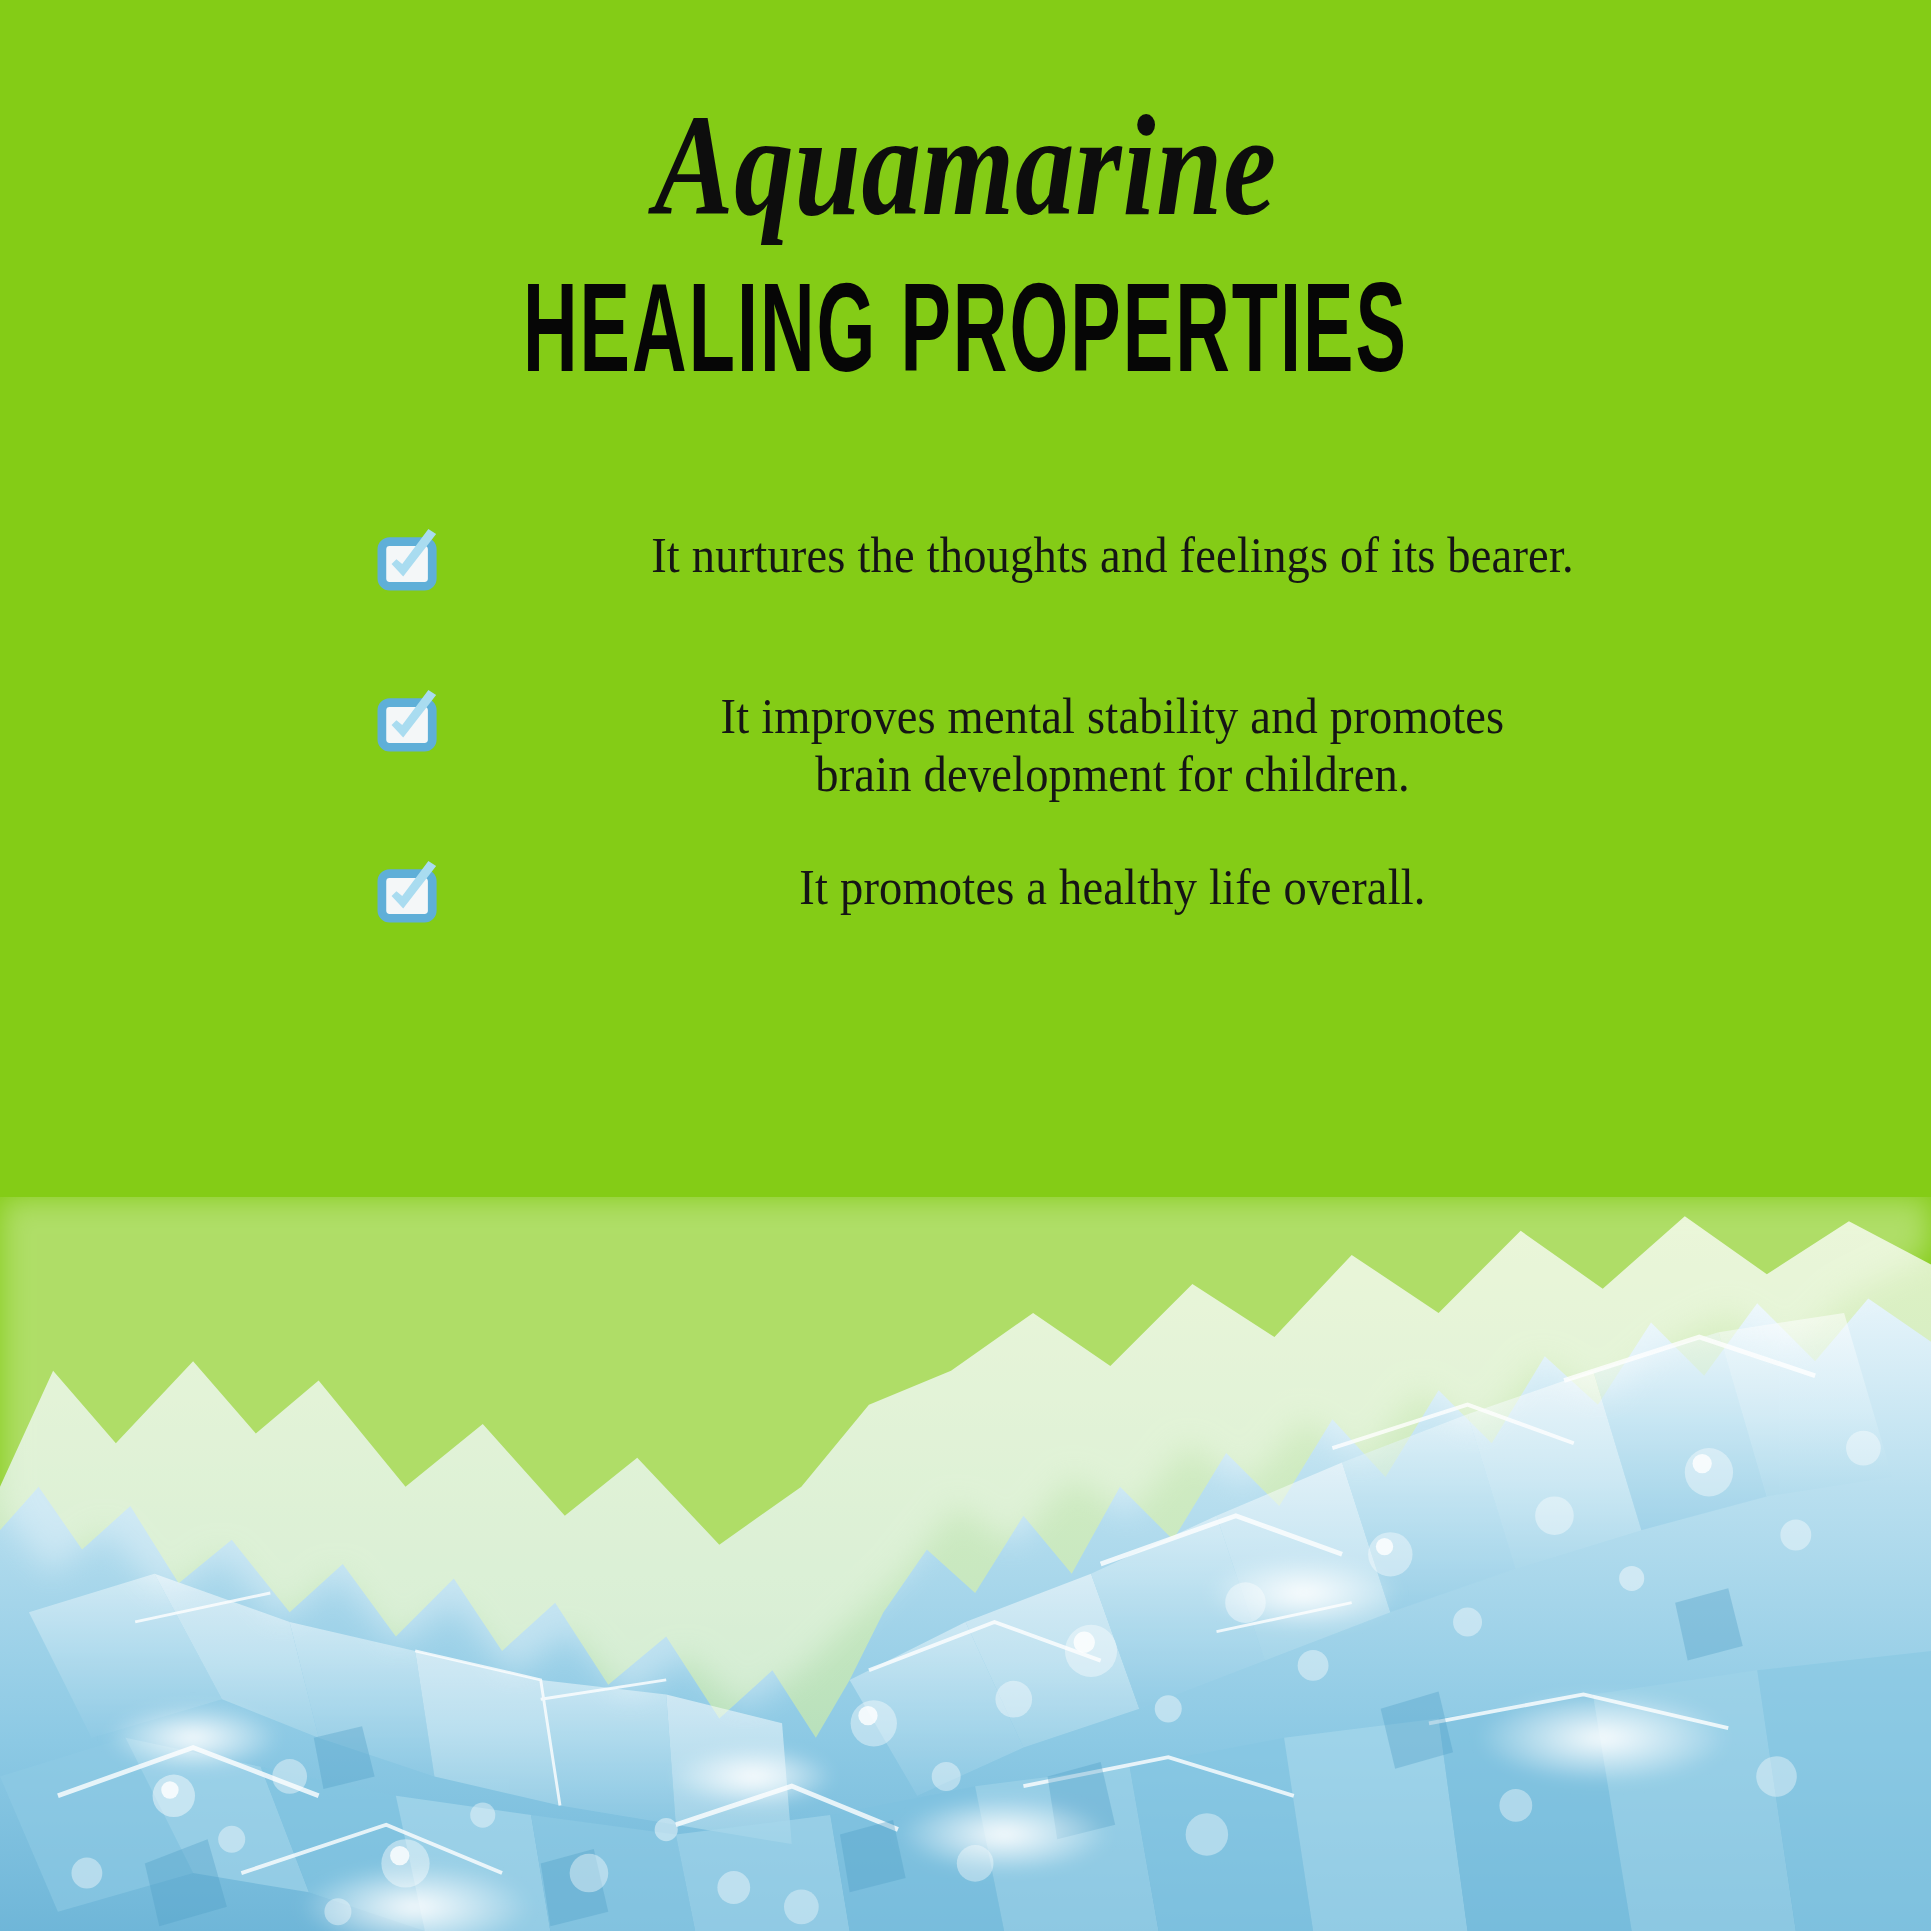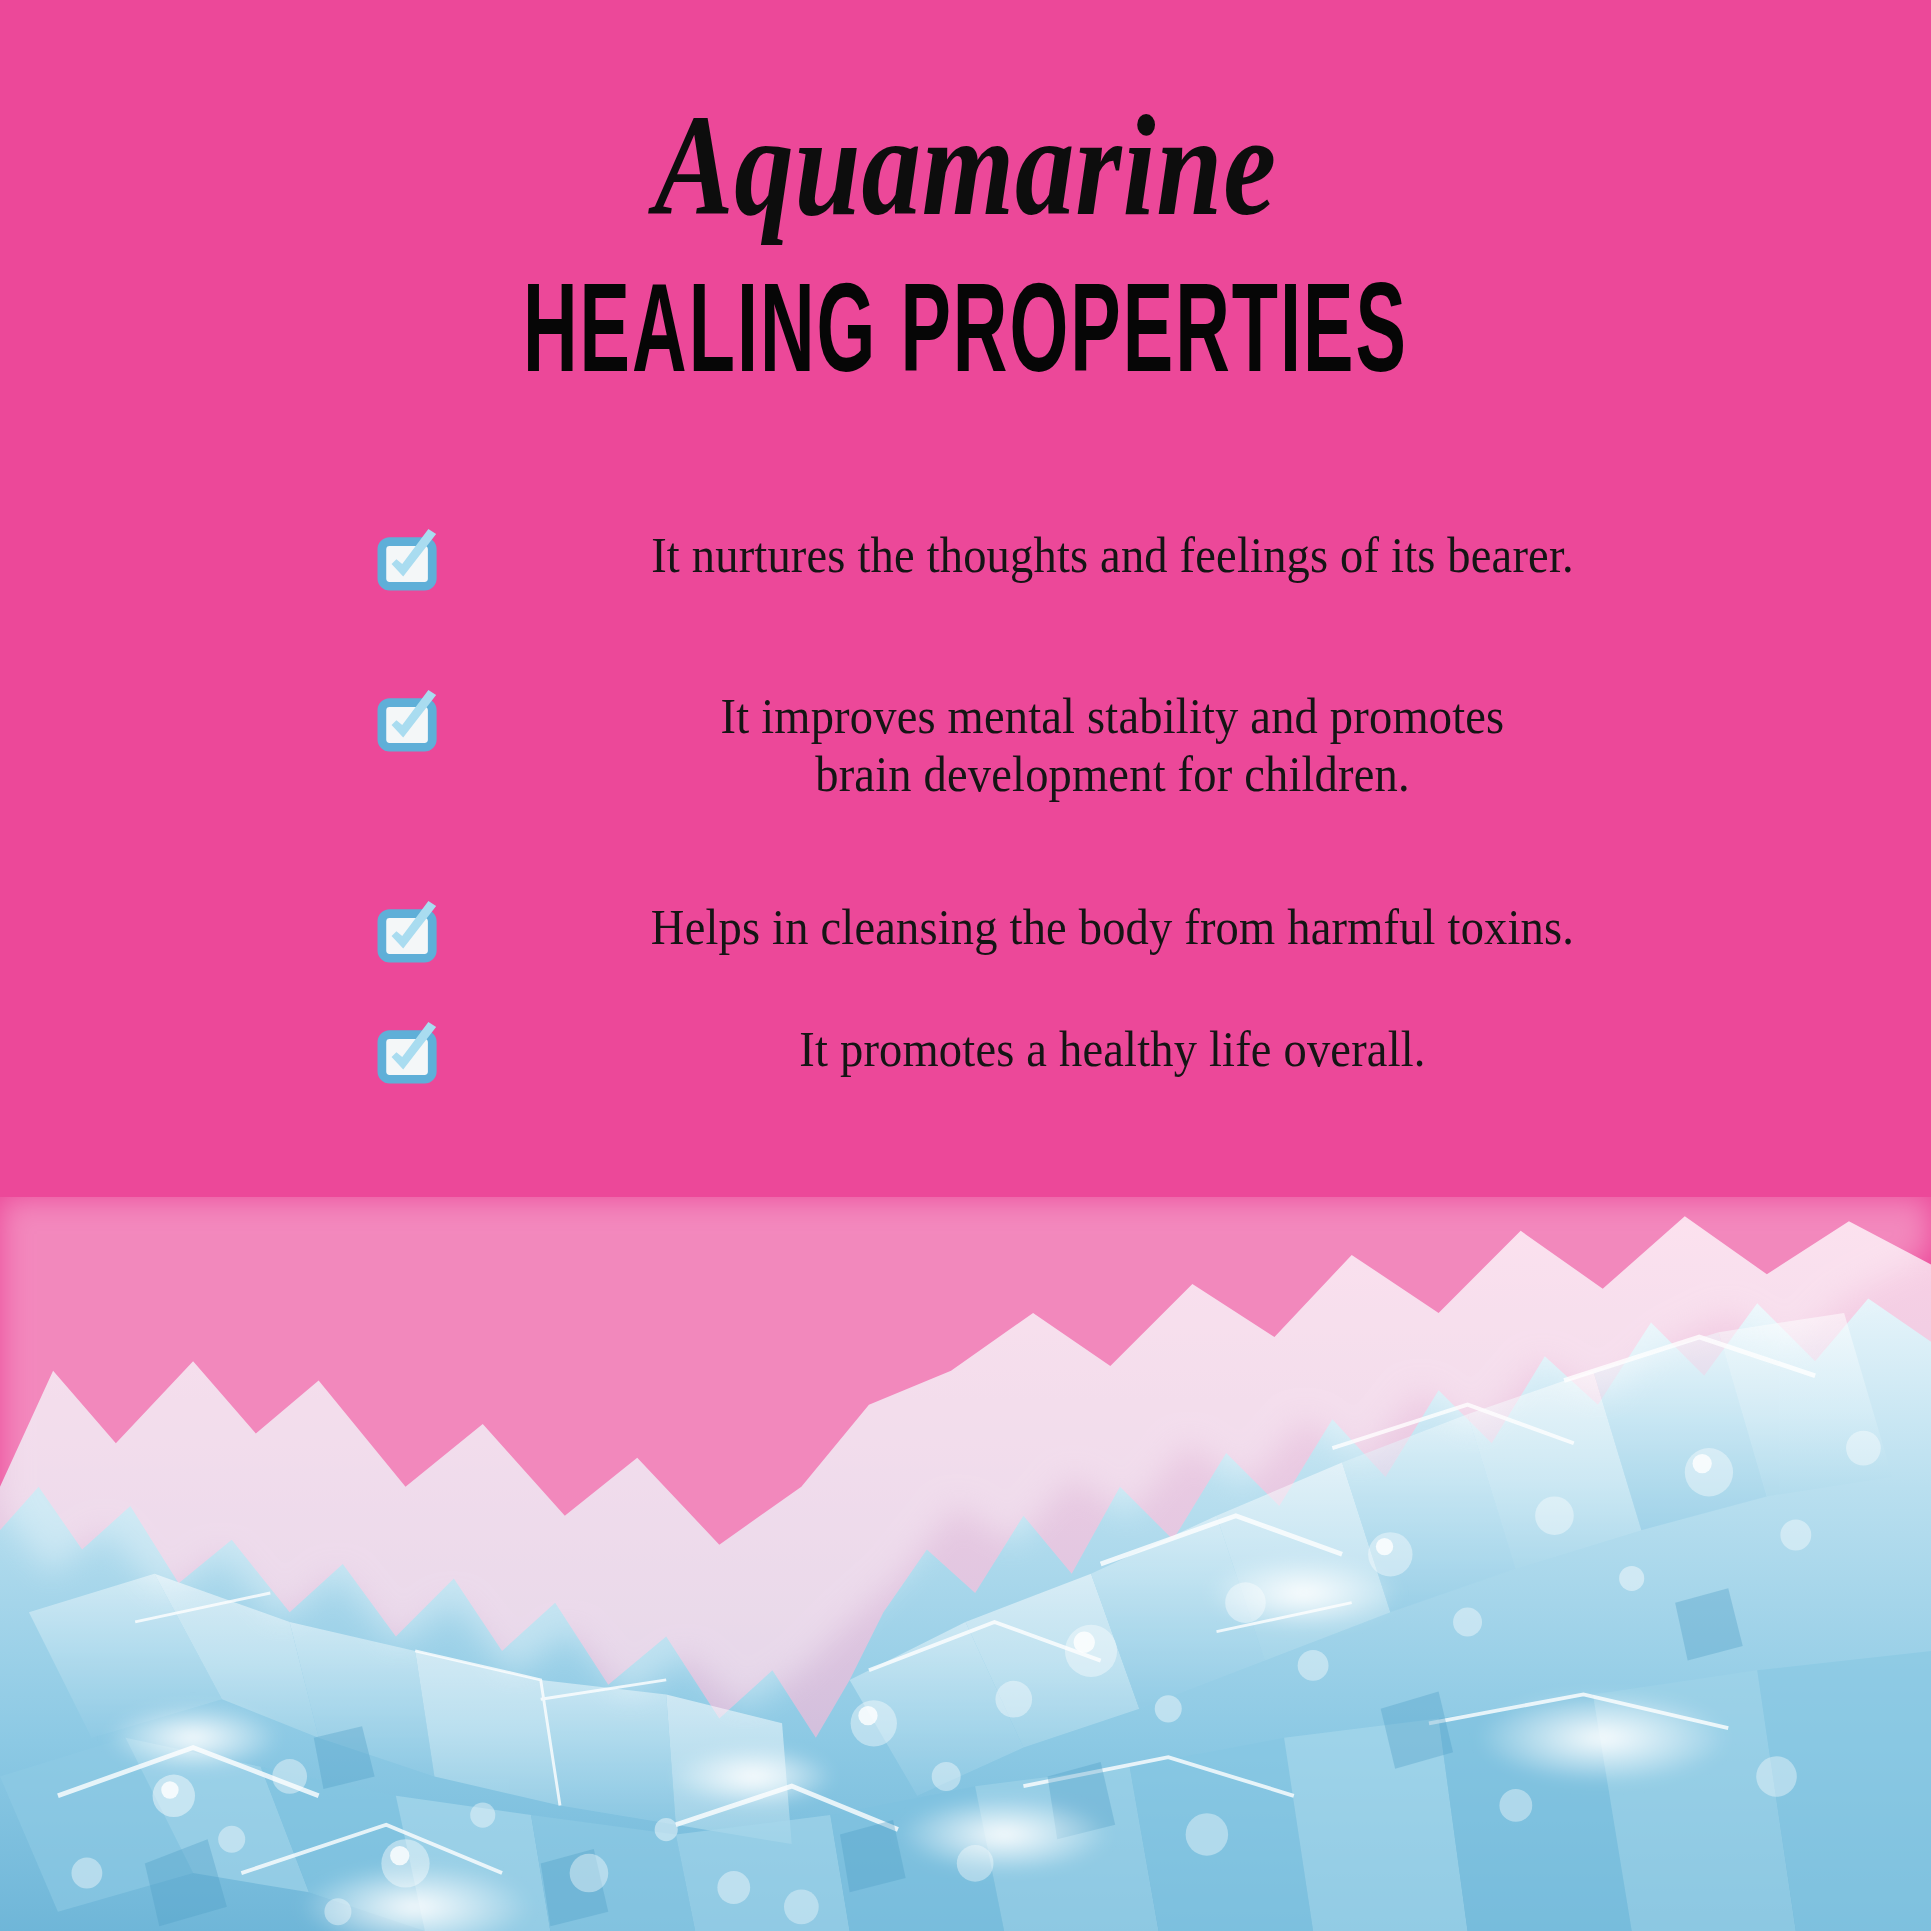--- a/index.html
+++ b/index.html
@@ -10,21 +10,21 @@
     height: 1931px;
     background: #ffffff;
     font-family: "Liberation Serif", "DejaVu Serif", serif;
     overflow: hidden;
   }
 
   #poster {
     position: relative;
     width: 1931px;
     height: 1931px;
-    background: #ec4899;
+    background: #84cc16;
     overflow: hidden;
   }
 
   
   .headings {
     position: absolute;
     top: 93px;
     left: 0;
     width: 1931px;
     text-align: center;
@@ -134,29 +134,20 @@
         <svg class="cb-svg" viewBox="0 0 64 64" aria-hidden="true">
           <rect x="4" y="10" width="52" height="46" rx="8" ry="8" fill="#F4F7F8" stroke="#5FAFD8" stroke-width="9"></rect>
           <path d="M14 33 L26 46 L60 2 L52 -3 L25 33 L19 28 Z" fill="#A9DCF0"></path>
         </svg>
       </span>
       <span class="item-text">It improves mental stability and promotes
 brain development for children.</span>
     </div>
 
 
-    <div class="list-item" style="margin-top:94px;">
-      <span class="cb-wrap">
-        <svg class="cb-svg" viewBox="0 0 64 64" aria-hidden="true">
-          <rect x="4" y="10" width="52" height="46" rx="8" ry="8" fill="#F4F7F8" stroke="#5FAFD8" stroke-width="9"></rect>
-          <path d="M14 33 L26 46 L60 2 L52 -3 L25 33 L19 28 Z" fill="#A9DCF0"></path>
-        </svg>
-      </span>
-      <span class="item-text">Helps in cleansing the body from harmful toxins.</span>
-    </div>
 
     <div class="list-item" style="margin-top:54px;">
       <span class="cb-wrap">
         <svg class="cb-svg" viewBox="0 0 64 64" aria-hidden="true">
           <rect x="4" y="10" width="52" height="46" rx="8" ry="8" fill="#F4F7F8" stroke="#5FAFD8" stroke-width="9"></rect>
           <path d="M14 33 L26 46 L60 2 L52 -3 L25 33 L19 28 Z" fill="#A9DCF0"></path>
         </svg>
       </span>
       <span class="item-text">It promotes a healthy life overall.</span>
     </div>

